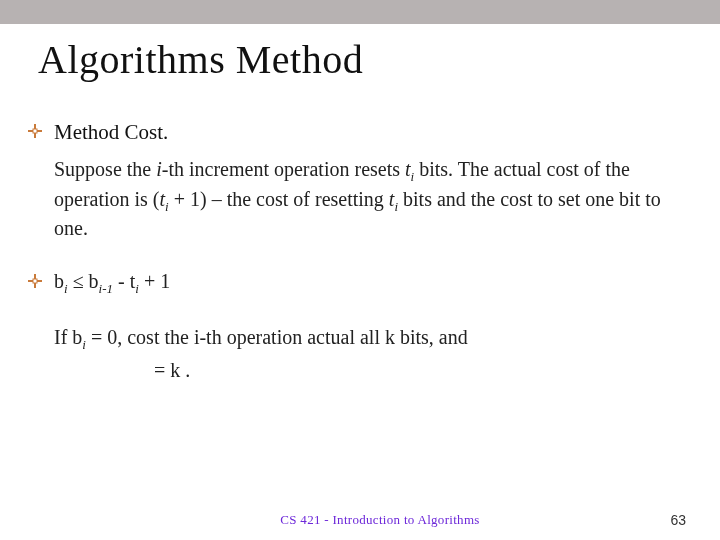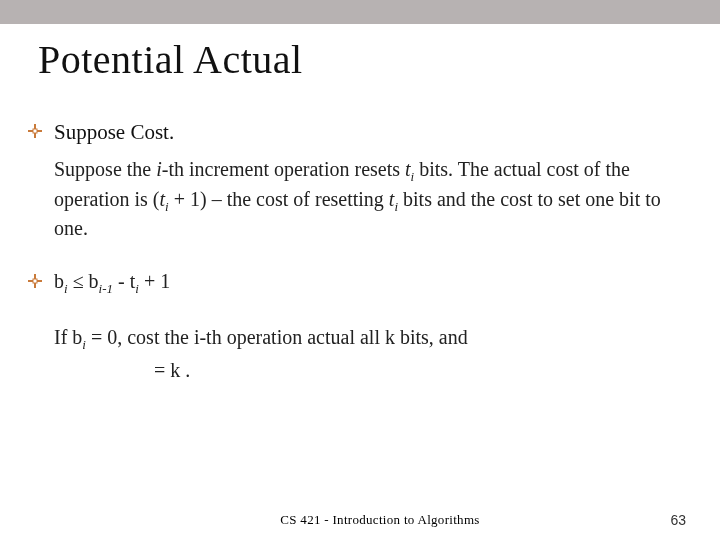--- a/index.html
+++ b/index.html
@@ -11,48 +11,48 @@
   .bullet svg { display: block; }
   .content { position: absolute; left: 54px; top: 120px; right: 40px; font-family: Georgia, 'Times New Roman', serif; }
   .heading { font-size: 21px; color: #111; font-weight: 400; }
   .para { margin-top: 11px; font-size: 20px; color: #222; line-height: 1.35; }
   .para .it { font-style: italic; }
   .sub { font-size: 13px; vertical-align: sub; font-style: italic; }
   .gap { height: 22px; }
   .indent1 { }
   .indent2 { margin-left: 100px; }
   .mathline { font-size: 20px; color: #222; line-height: 1.35; margin-top: 4px; }
-  .footer { position: absolute; bottom: 12px; left: 0; right: 0; text-align: center; font-family: 'Palatino Linotype', Georgia, serif; font-size: 13px; color: #000000; letter-spacing: 0.3px; padding-left: 40px; }
+  .footer { position: absolute; bottom: 12px; left: 0; right: 0; text-align: center; font-family: 'Palatino Linotype', Georgia, serif; font-size: 13px; color: #6d28d9; letter-spacing: 0.3px; padding-left: 40px; }
   .pagenum { position: absolute; bottom: 12px; right: 34px; font-size: 14px; color: #333; font-family: Liberation Sans, sans-serif; }
 </style>
 </head>
 <body>
 
 <div class="slide">
   <div class="topbar"></div>
 
-  <div class="title">Potential Actual</div>
+  <div class="title">Algorithms Method</div>
 
   <div class="bullet" style="top:124px">
     <svg width="14" height="14" viewBox="0 0 14 14">
         <rect x="6" y="0" width="2" height="14" fill="#c97a3a"></rect>
         <rect x="0" y="6" width="14" height="2" fill="#c97a3a"></rect>
         <rect x="5" y="5" width="4" height="4" fill="#fff" stroke="#c97a3a" stroke-width="1"></rect>
       </svg>
   </div>
   <div class="bullet" style="top:274px">
     <svg width="14" height="14" viewBox="0 0 14 14">
         <rect x="6" y="0" width="2" height="14" fill="#c97a3a"></rect>
         <rect x="0" y="6" width="14" height="2" fill="#c97a3a"></rect>
         <rect x="5" y="5" width="4" height="4" fill="#fff" stroke="#c97a3a" stroke-width="1"></rect>
       </svg>
   </div>
 
   <div class="content">
-    <div class="heading">Suppose Cost.</div>
+    <div class="heading">Method Cost.</div>
 
     <div class="para">
       <span>Suppose the </span><span class="it">i</span><span>-th increment operation resets </span><span class="it">t</span><span class="sub">i</span><span> bits. The actual cost of the operation is (</span><span class="it">t</span><span class="sub">i</span><span> + 1) – the cost of resetting </span><span class="it">t</span><span class="sub">i</span><span> bits and the cost to set one bit to one.</span>
     </div>
 
     <div class="gap"></div>
 
 
     <div class="mathline indent1">
       <span class="it">b</span><span class="sub">i</span><span> ≤ </span><span class="it">b</span><span class="sub">i-1</span><span> - </span><span class="it">t</span><span class="sub">i</span><span>  +  1</span>

